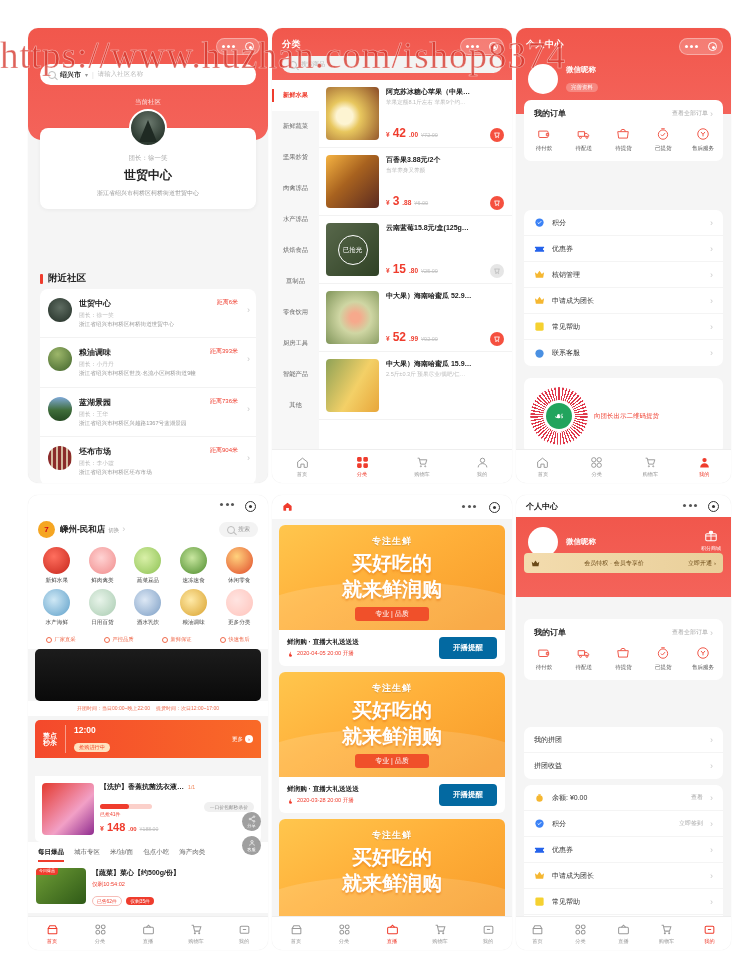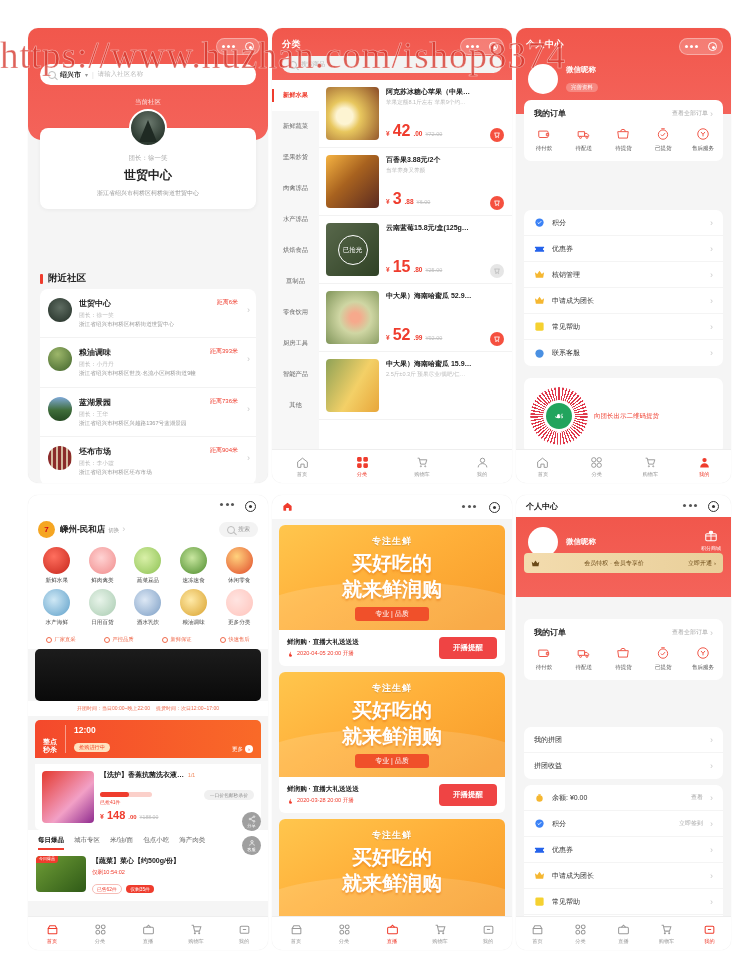--- a/index.html
+++ b/index.html
@@ -110,21 +110,21 @@
   .catside .ci { font-size:6.3px;color:#666; height:31px; display:flex;align-items:center;justify-content:center; position:relative;}
   .catside .ci.active { background:#fff;color:#ef3c2d;font-weight:bold;}
   .catside .ci.active:before{content:"";position:absolute;left:0;top:9px;width:2px;height:13px;background:#ef3c2d;}
   .prodlist { flex:1; overflow:hidden;}
   .prow { display:flex; gap:7px; padding:7px 8px 7px 7px; border-bottom:.5px solid #f2f2f2; position:relative;}
   .prow .pimg { width:53px;height:53px;border-radius:4px;flex:none; position:relative; overflow:hidden;}
   .prow .pt { font-size:7px;color:#222; line-height:1.3; font-weight:bold;}
   .prow .psub { font-size:5.6px;color:#bbb;margin-top:3px;line-height:1.3;}
   .prow .price { position:absolute; left:67px; bottom:7px; display:flex;align-items:baseline;gap:3px;}
   .prow .price .cur{font-size:6.5px;color:#ef3c2d;font-weight:bold;}
-  .prow .price .big{font-size:16px;color:#ef3c2d;font-weight:bold;}
+  .prow .price .big{font-size:12px;color:#ef3c2d;font-weight:bold;}
   .prow .price .dec{font-size:6.5px;color:#ef3c2d;font-weight:bold;}
   .prow .price .old{font-size:5.5px;color:#c4c4c4;text-decoration:line-through;}
   .cartbtn { position:absolute; right:8px; bottom:5px; width:14px;height:14px;border-radius:50%;
      background:#f5503f; display:flex;align-items:center;justify-content:center;}
   .cartbtn.dis { background:#e6e6e6;}
   .cartbtn svg { width:8px;height:8px;}
   .soldout { position:absolute; inset:0; background:rgba(0,0,0,.38); display:flex;align-items:center;justify-content:center;}
   .soldout span{ color:#fff;font-size:6.5px; border:1px solid #fff; border-radius:50%; width:30px;height:30px;
      display:flex;align-items:center;justify-content:center; text-align:center; line-height:1.1;}
 
@@ -169,22 +169,22 @@
   .catgrid { display:grid;grid-template-columns:repeat(5,1fr); gap:4px 0; padding:3px 6px 5px; background:#fff;}
   .catgrid .cg{display:flex;flex-direction:column;align-items:center;gap:3px;}
   .catgrid .cg .cimg{width:27px;height:27px;border-radius:50%;}
   .catgrid .cg span{font-size:5.6px;color:#444;}
   .badges { display:flex;justify-content:space-around;padding:4px 4px 6px;background:#fff;}
   .badges .bd{display:flex;align-items:center;gap:2px;font-size:5.3px;color:#ef6a4c;}
   .badges .bd .bi{width:6px;height:6px;border-radius:50%;border:1px solid #ef6a4c;}
   .bannerdark { margin:0 7px; height:52px; border-radius:5px;
      background:linear-gradient(180deg,#1c1c1c,#0a0a0a); }
   .hours { display:flex;justify-content:center;gap:6px; font-size:5px;color:#ef6a4c; padding:4px 0 5px; background:#fff;}
-  .seckill { margin:4px 7px 6px; background:linear-gradient(90deg,#f4492c,#f96a28); border-radius:5px 5px 0 0;
-      display:flex;align-items:flex-end; padding:5px 8px; gap:8px;}
+  .seckill { margin:4px 7px 18px; background:linear-gradient(90deg,#f4492c,#f96a28); border-radius:5px 5px 0 0;
+      display:flex;align-items:center; padding:5px 8px; gap:8px;}
   .seckill .sk1{font-size:7px;color:#fff;font-weight:bold;line-height:1.05;}
   .seckill .sk2{font-size:8.5px;color:#fff;font-weight:bold;}
   .seckill .sk3{font-size:5.2px;color:#f4492c;background:#ffe2c0;border-radius:6px;padding:1px 5px;margin-top:2px;display:inline-block;}
   .seckill .more{margin-left:auto;font-size:5.5px;color:#fff;display:flex;align-items:center;gap:2px;}
   .skprod { margin:0 7px; background:#fff; border-radius:0 0 5px 5px; display:flex; gap:6px; padding:7px; position:relative;}
   .skprod .ip{width:52px;height:52px;border-radius:4px;flex:none;}
   .skprod .tt{font-size:7px;color:#222;font-weight:bold;line-height:1.25;}
   .skbar{width:52px;height:5px;border-radius:3px;background:#fbd0ca;margin-top:12px;position:relative;}
   .skbar i{position:absolute;left:0;top:0;bottom:0;width:55%;background:#ef3c2d;border-radius:3px;display:block;}
   .skprice{display:flex;align-items:baseline;gap:3px;margin-top:4px;}
@@ -214,21 +214,21 @@
     background:rgba(255,255,255,.14);}
   .bsub{font-size:9px;color:#fff;font-weight:bold;text-align:center;padding-top:10px;letter-spacing:1px;
      text-shadow:0 1px 1px rgba(0,0,0,.15);position:relative;z-index:2;}
   .bmain{font-size:20px;color:#fff;font-weight:bold;text-align:center;line-height:1.12;margin-top:4px;
      text-shadow:0 2px 2px rgba(230,120,20,.55);position:relative;z-index:2;}
   .btag{display:block;width:74px;margin:6px auto 0;text-align:center;font-size:7px;color:#fff;
      background:#f0502a;border-radius:3px;padding:2px 0;position:relative;z-index:2;}
   .liveinfo{display:flex;align-items:center;padding:7px 8px;}
   .liveinfo .li1{font-size:6.6px;color:#222;font-weight:bold;}
   .liveinfo .li2{font-size:5.6px;color:#ef3c2d;margin-top:3px;display:flex;align-items:center;gap:3px;}
-  .livebtn{margin-left:auto;background:#ef4444;color:#fff;font-size:7.5px;border-radius:4px;padding:6px 14px;font-weight:bold;}
+  .livebtn{margin-left:auto;background:#0369a1;color:#fff;font-size:7.5px;border-radius:4px;padding:6px 14px;font-weight:bold;}
 
   
   .p6top{background:#fff;height:22px;position:relative;}
   .p6top .ti{position:absolute;left:10px;top:6px;font-size:8px;font-weight:bold;color:#222;}
   .p6top .dots{position:absolute;right:34px;top:9px;display:flex;gap:2.5px;}
   .p6top .dots i{width:3px;height:3px;border-radius:50%;background:#555;display:block;}
   .p6top .tgt{position:absolute;right:12px;top:6px;width:11px;height:11px;border-radius:50%;border:1.3px solid #333;}
   .p6top .tgt:after{content:"";position:absolute;left:3px;top:3px;width:3px;height:3px;border-radius:50%;background:#333;}
   .p6head{height:80px;background:linear-gradient(180deg,#f1574c,#f4635a);position:relative;}
   .vipbar{position:absolute;left:8px;right:8px;bottom:24px;height:20px;border-radius:4px;

